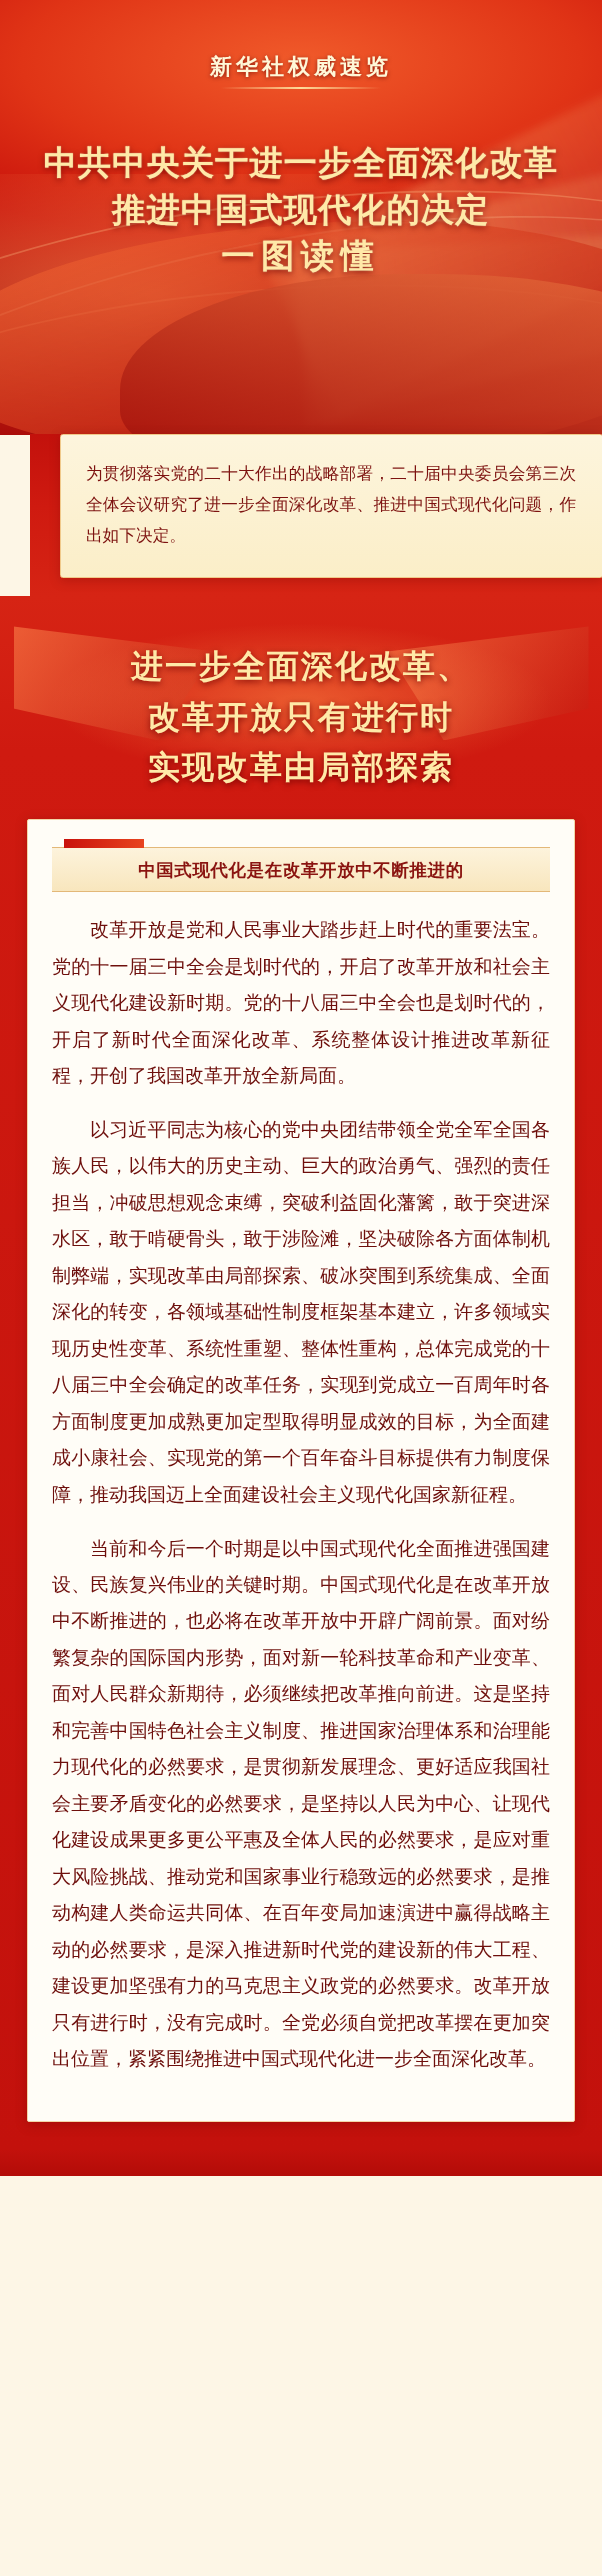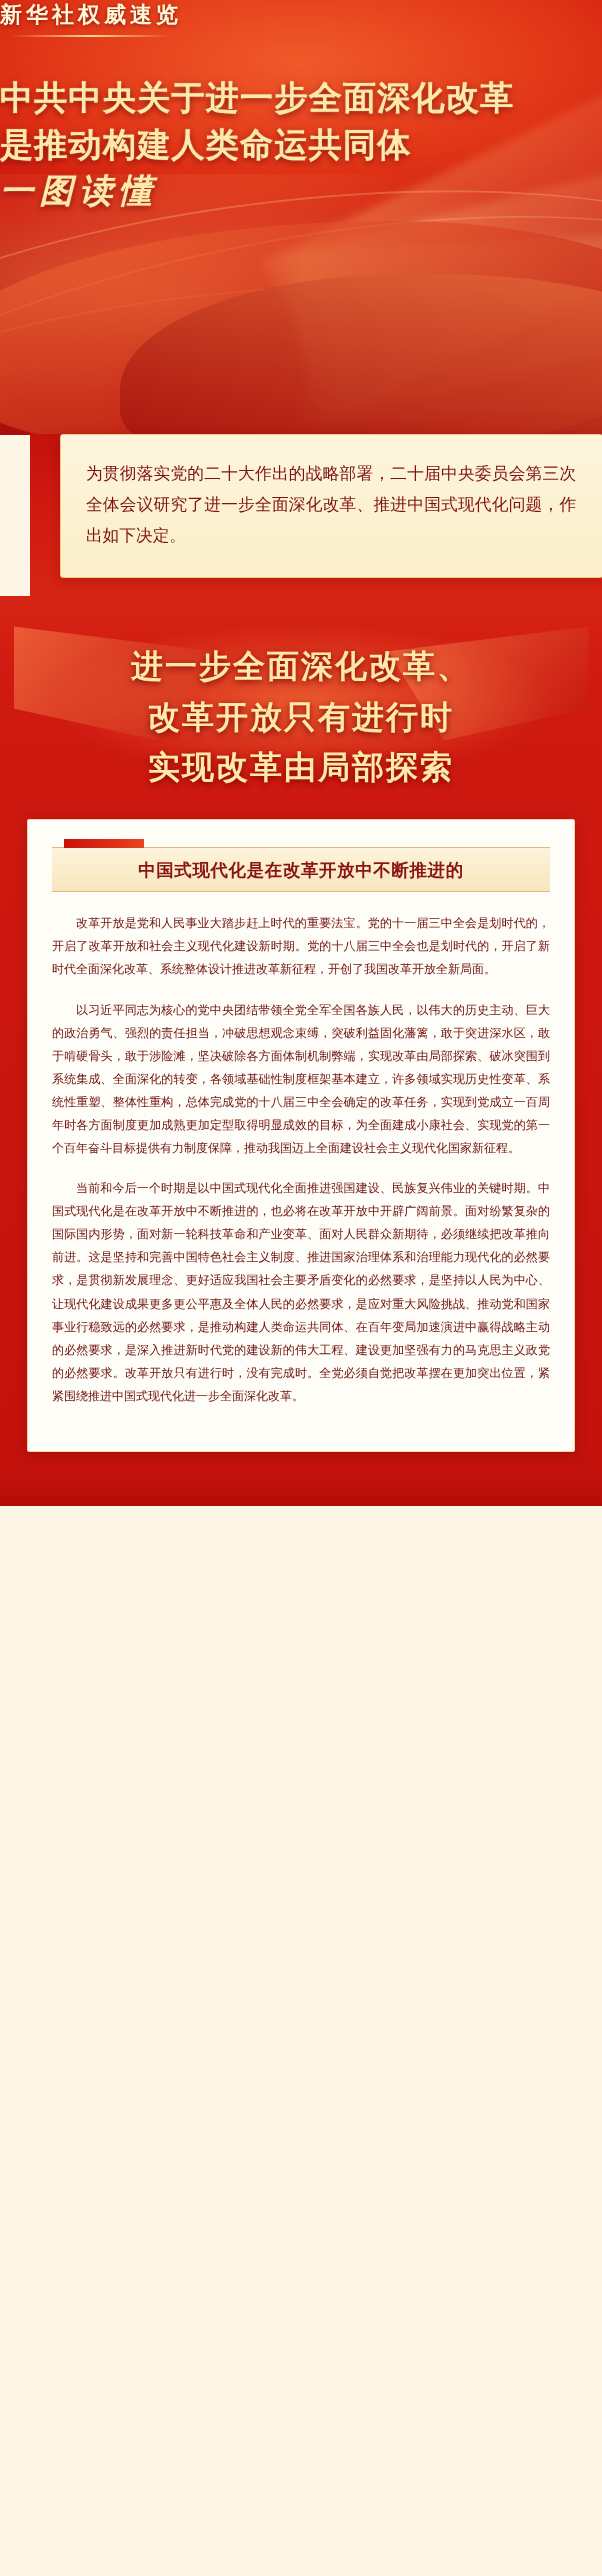--- a/index.html
+++ b/index.html
@@ -75,20 +75,22 @@
     right: -120px;
     width: 602px;
     height: 221px;
     background: linear-gradient(200deg, rgba(255,150,80,0.45), rgba(160,10,8,0.9));
     border-radius: 50% 50% 45% 55% / 55% 45% 60% 40%;
     pointer-events: none;
   }
   .hero-inner {
     position: relative;
     z-index: 5;
+    padding-top: 52px;
+    text-align: center;
   }
   .badge-line {
     display: inline-block;
     color: #fff8d8;
     font-size: 22px;
     letter-spacing: 4px;
     font-weight: bold;
     text-shadow: 0 1.3px 4px rgba(90,0,0,0.65);
     padding-bottom: 6.7px;
     position: relative;
@@ -96,29 +98,29 @@
   .badge-line:after {
     content: "";
     position: absolute;
     left: 6%;
     right: 6%;
     bottom: 0;
     height: 2px;
     background: linear-gradient(90deg, rgba(255,225,150,0), rgba(255,228,160,0.95), rgba(255,225,150,0));
   }
   .hero-title {
-    margin-top: 38px;
+    margin-top: 51px;
     color: #ffe9a8;
     font-weight: bold;
     font-size: 33px;
     line-height: 1.42;
     letter-spacing: 1.3px;
     text-shadow: 0 2px 6.7px rgba(110,0,0,0.8), 0 0 1.3px #fff1c0;
   }
-  .hero-title .l3 { letter-spacing: 6.7px; font-style: italic; }
+  .hero-title .l3 { letter-spacing: 6.7px; }
 
   
   .summary-wrap {
     position: relative;
     width: 602px;
     background:
       linear-gradient(180deg, #c3110c 0%, #cf1a10 45%, #d62414 100%);
     padding: 0 0 17.4px 0;
     margin-top: -1.3px;
     margin-left: 30px;
@@ -211,21 +213,21 @@
     position: absolute;
     left: 12px;
     top: -9.4px;
     width: 80px;
     height: 9.4px;
     background: linear-gradient(90deg, #c9120c, #e8441f);
   }
   .para {
     margin: 0 0 17.4px 0;
     color: #6e0f0c;
-    font-size: 12px;
+    font-size: 19px;
     line-height: 1.92;
     text-align: justify;
     text-indent: 2em;
     font-weight: 500;
   }
   .para:last-child { margin-bottom: 14px; }
 
   .bottom-fill {
     width: 602px;
     height: 27px;
@@ -245,21 +247,21 @@
     <div class="swoosh s1"></div>
     <div class="swoosh s2"></div>
     <div class="swoosh s3"></div>
     <div class="ribbon"></div>
     <div class="ribbon2"></div>
 
     <div class="hero-inner">
       <div class="badge-line">新华社权威速览</div>
       <div class="hero-title">
         <div>中共中央关于进一步全面深化改革</div>
-        <div>是推动构建人类命运共同体</div>
+        <div>推进中国式现代化的决定</div>
         <div class="l3">一图读懂</div>
       </div>
     </div>
   </div>
 
   <div class="summary-wrap">
     <div class="summary">
       <p>为贯彻落实党的二十大作出的战略部署，二十届中央委员会第三次全体会议研究了进一步全面深化改革、推进中国式现代化问题，作出如下决定。</p>
     </div>
   </div>

